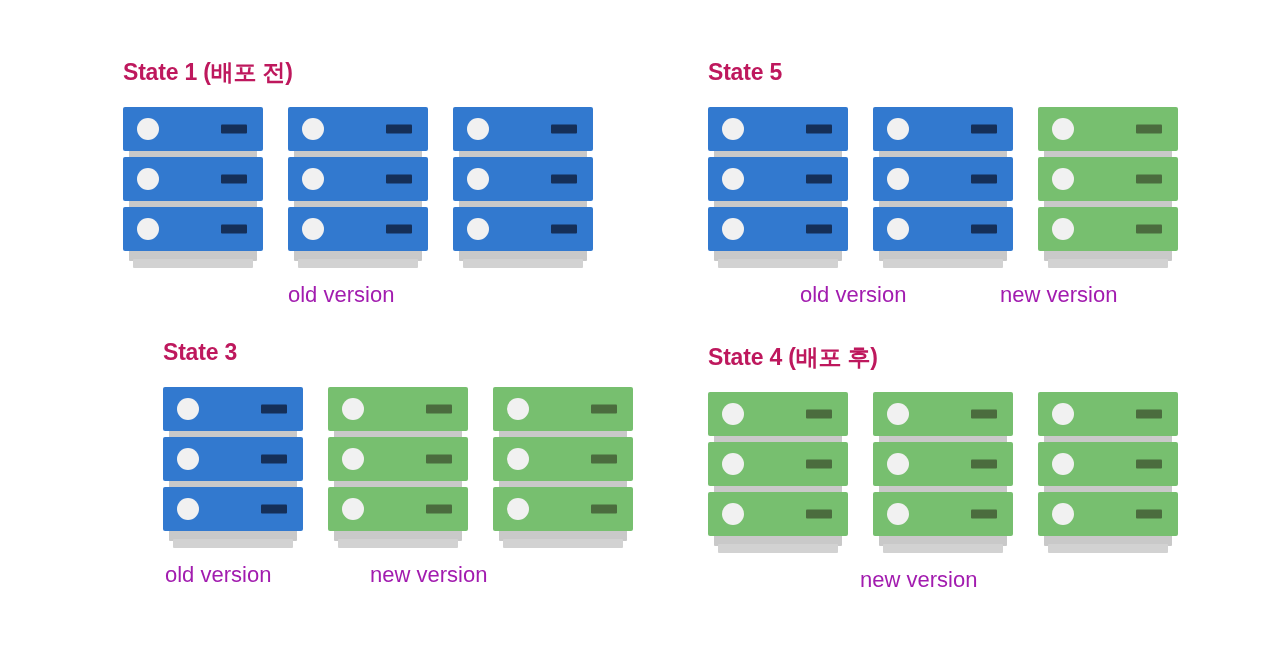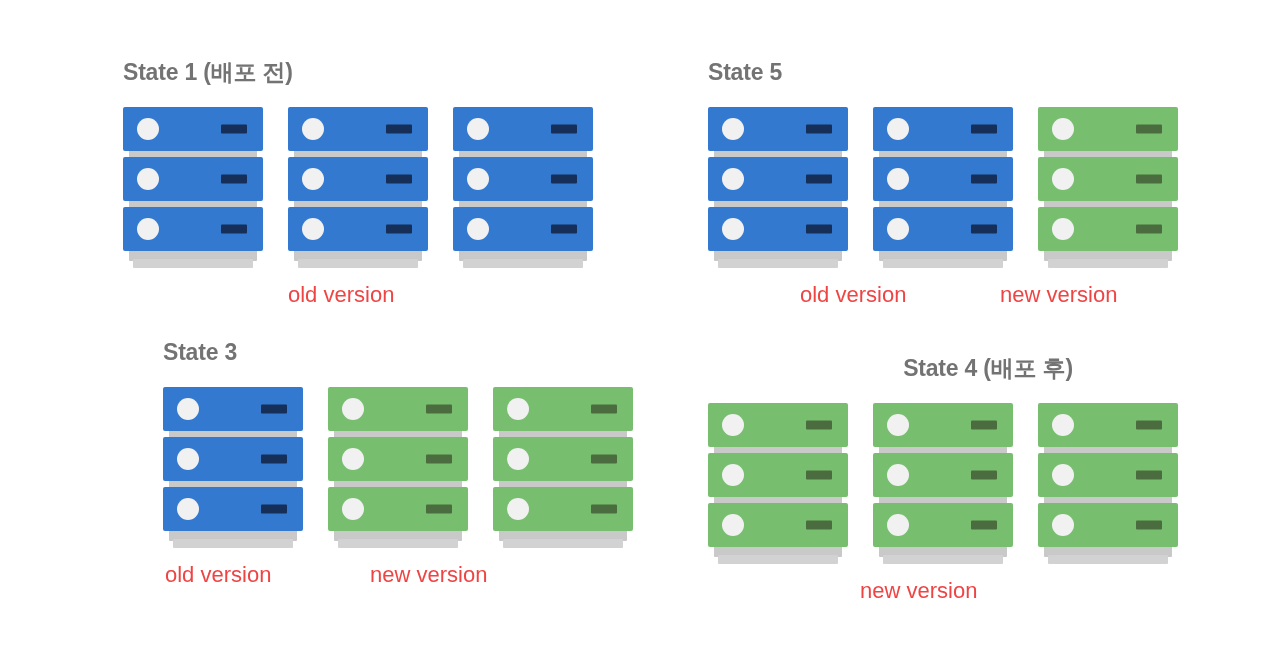--- a/index.html
+++ b/index.html
@@ -24,21 +24,21 @@
   }
 
   
   .panel {
     position: absolute;
     width: 560px;
   }
   .panel-title {
     font-size: 23px;
     font-weight: bold;
-    color: #737373;
+    color: #be185d;
     letter-spacing: -0.2px;
     line-height: 1.1;
     margin: 0 0 22px 0;
     white-space: nowrap;
   }
 
   
   .rack-row {
     display: flex;
     flex-direction: row;
@@ -116,30 +116,30 @@
   
   .caption-row {
     position: relative;
     height: 34px;
     margin-top: 8px;
   }
   .caption {
     position: absolute;
     top: 0;
     font-size: 22px;
-    color: #ef4444;
+    color: #a21caf;
     white-space: nowrap;
     line-height: 34px;
   }
 
   
   #panel-1 { left: 123px; top: 60px; }
   #panel-2 { left: 708px; top: 60px; }
   #panel-3 { left: 123px; top: 340px; padding-left: 40px; }
-  #panel-4 { left: 708px; top: 356px; text-align: center; }
+  #panel-4 { left: 708px; top: 345px; }
 </style>
 </head>
 <body>
 
 <div id="board">
 
 <div class="panel" id="panel-1">
       <div class="panel-title">State 1 (배포 전)</div>
       <div class="rack-row">
         <div class="rack" style="margin-right: 25px;">

